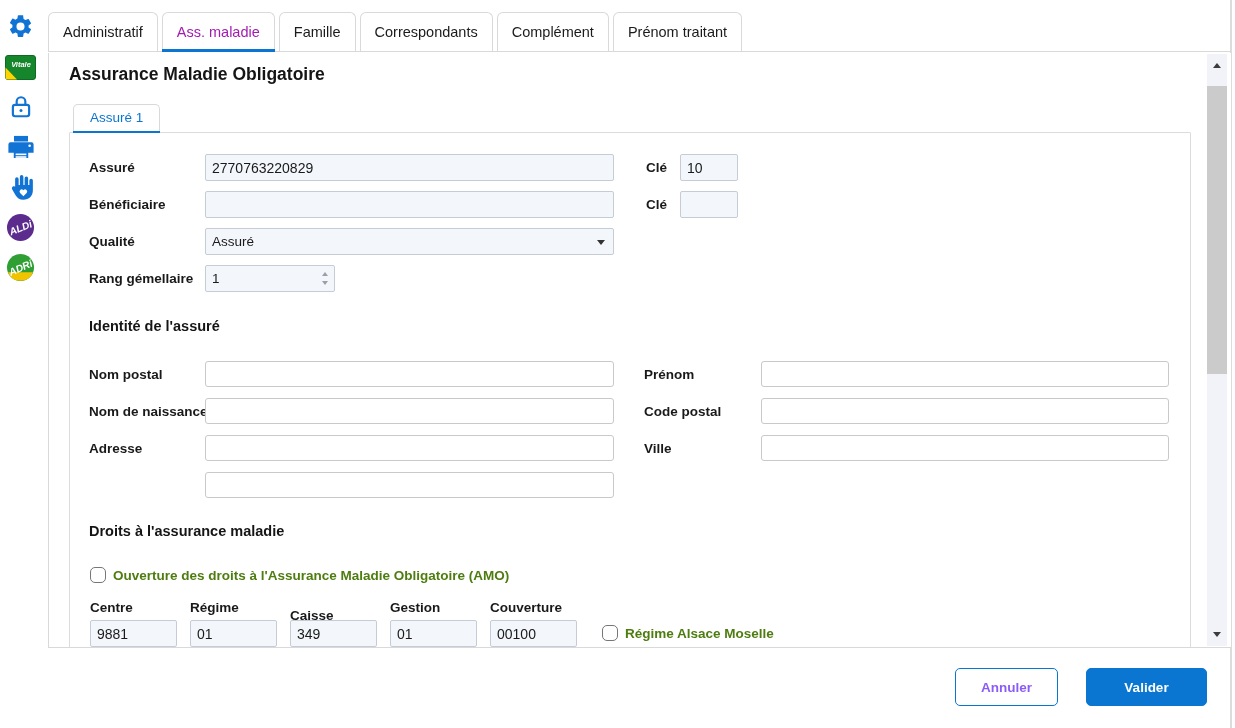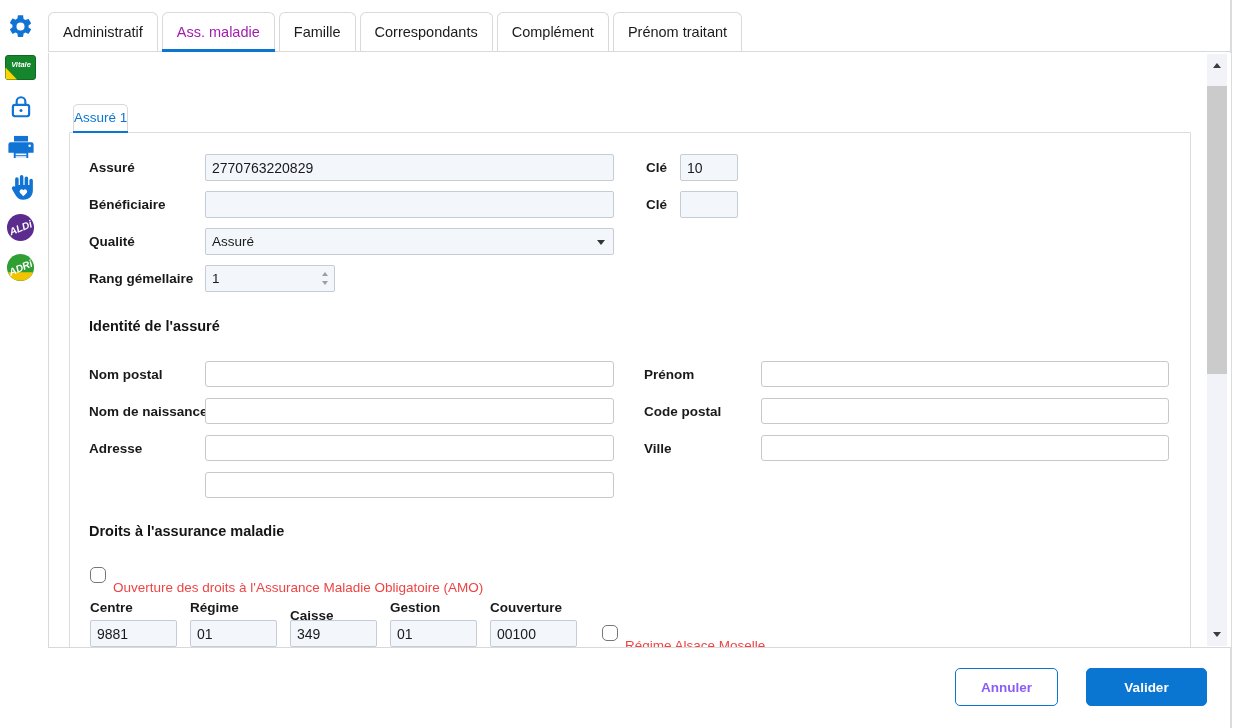--- a/index.html
+++ b/index.html
@@ -15,40 +15,40 @@
   
   .tabbar { position:absolute; left:48px; top:12px; width:1183px; height:40px; border-bottom:1px solid #d9d9d9; display:flex; align-items:flex-start; }
   .tab { position:relative; background:#fff; border:1px solid #d9d9d9; border-bottom:none; border-radius:6px 6px 0 0; margin-right:4px; padding:0 14px; font-size:14.5px; line-height:38px; color:#1b1b1b; white-space:nowrap; cursor:pointer; }
   .tab.active { color:#a21caf; }
   .tab.active::after { content:""; position:absolute; left:-1px; right:-1px; bottom:-1px; height:3px; background:#0b76d1; }
 
   
   .content { position:absolute; left:48px; top:53px; width:1183px; height:595px; background:#fff; border-left:1px solid #d9d9d9; border-bottom:1px solid #d9d9d9; overflow:hidden; }
   .page-title { position:absolute; left:20px; top:11px; font-size:17.5px; font-weight:bold; color:#151515; }
 
-  .subtab { position:absolute; left:24px; top:51px; height:28px; padding:0 0; line-height:26px; font-size:13.5px; color:#0b76d1; background:#fff; border:1px solid #d9d9d9; border-bottom:none; border-radius:5px 5px 0 0; z-index:3; cursor:pointer; }
+  .subtab { position:absolute; left:24px; top:51px; height:28px; padding:0 16px; line-height:26px; font-size:13.5px; color:#0b76d1; background:#fff; border:1px solid #d9d9d9; border-bottom:none; border-radius:5px 5px 0 0; z-index:3; cursor:pointer; }
   .subtab::after { content:""; position:absolute; left:-1px; right:-1px; bottom:-1px; height:2px; background:#0b76d1; }
   .groupbox { position:absolute; left:20px; top:79px; width:1122px; height:540px; border:1px solid #dcdcdc; border-radius:1px; z-index:1; }
 
   .flabel { position:absolute; font-size:13.5px; font-weight:600; color:#191919; height:27px; line-height:27px; white-space:nowrap; z-index:2; }
   .sect-title { position:absolute; font-size:14.5px; font-weight:bold; color:#151515; z-index:2; }
 
   .inp { position:absolute; height:27px; font-size:14px; color:#1a1a1a; padding:8px 6px; font-family:inherit; z-index:2; }
   .inp.ro { background:#f3f6fb; border:1px solid #c6ccd6; border-radius:2px; }
   .inp.wh { background:#fff; border:1px solid #c9c9c9; border-radius:3px; height:26px; }
 
   .selectbox { position:absolute; height:27px; background:#f3f6fb; border:1px solid #c6ccd6; border-radius:2px; font-size:13.5px; line-height:25px; padding:0 6px; z-index:2; cursor:pointer; }
   .caret-down { position:absolute; right:8px; top:11px; width:0; height:0; border-left:4.5px solid transparent; border-right:4.5px solid transparent; border-top:5px solid #333; }
 
   .spinner { position:absolute; height:27px; background:#f3f6fb; border:1px solid #c6ccd6; border-radius:2px; font-size:13.5px; line-height:25px; padding:0 6px; z-index:2; }
   .spin-up { position:absolute; right:6px; top:6px; width:0; height:0; border-left:3.5px solid transparent; border-right:3.5px solid transparent; border-bottom:4.5px solid #9aa0a8; cursor:pointer; }
   .spin-dn { position:absolute; right:6px; bottom:6px; width:0; height:0; border-left:3.5px solid transparent; border-right:3.5px solid transparent; border-top:4.5px solid #9aa0a8; cursor:pointer; }
 
   .chk { position:absolute; width:16px; height:16px; background:#fff; border:1.5px solid #767676; border-radius:5px; z-index:2; cursor:pointer; }
-  .chk-label { position:absolute; font-size:13.5px; font-weight:400; color:#ef4444; z-index:2; white-space:nowrap;margin-top:12px; }
+  .chk-label { position:absolute; font-size:13.5px; font-weight:700; color:#4d7c0f; z-index:2; white-space:nowrap; }
 
   
   .sbar { position:absolute; right:4px; top:1px; width:20px; height:592px; background:#f1f3f8; z-index:4; }
   .sb-arrow { position:absolute; left:6px; width:0; height:0; border-left:4px solid transparent; border-right:4px solid transparent; cursor:pointer; }
   .sb-up { top:9px; border-bottom:5px solid #3c3c3c; }
   .sb-dn { bottom:9px; border-top:5px solid #3c3c3c; }
   .sb-thumb { position:absolute; left:0; top:32px; width:20px; height:288px; background:#cbcbcb; cursor:pointer; }
 
   
   .btn { position:absolute; top:668px; height:38px; border-radius:5px; font-size:13.5px; font-family:inherit; cursor:pointer; z-index:5; }
@@ -132,20 +132,21 @@
   <div class="tab">Administratif</div>
   <div class="tab active">Ass. maladie</div>
   <div class="tab">Famille</div>
   <div class="tab">Correspondants</div>
   <div class="tab">Complément</div>
   <div class="tab">Prénom traitant</div>
 </div>
 
 <div class="content">
 
+  <div class="page-title">Assurance Maladie Obligatoire</div>
 
   <div class="subtab">Assuré 1</div>
   <div class="groupbox"></div>
 
   <div class="flabel" style="left:40px; top:101px;">Assuré</div>
   <input class="inp ro" style="left: 156px; top: 101px; width: 409px;" readonly="" value="2770763220829">
   <div class="flabel" style="left:597px; top:101px;">Clé</div>
   <input class="inp ro" style="left: 631px; top: 101px; width: 58px;" readonly="" value="10">
 
   <div class="flabel" style="left:40px; top:138px;">Bénéficiaire</div>

